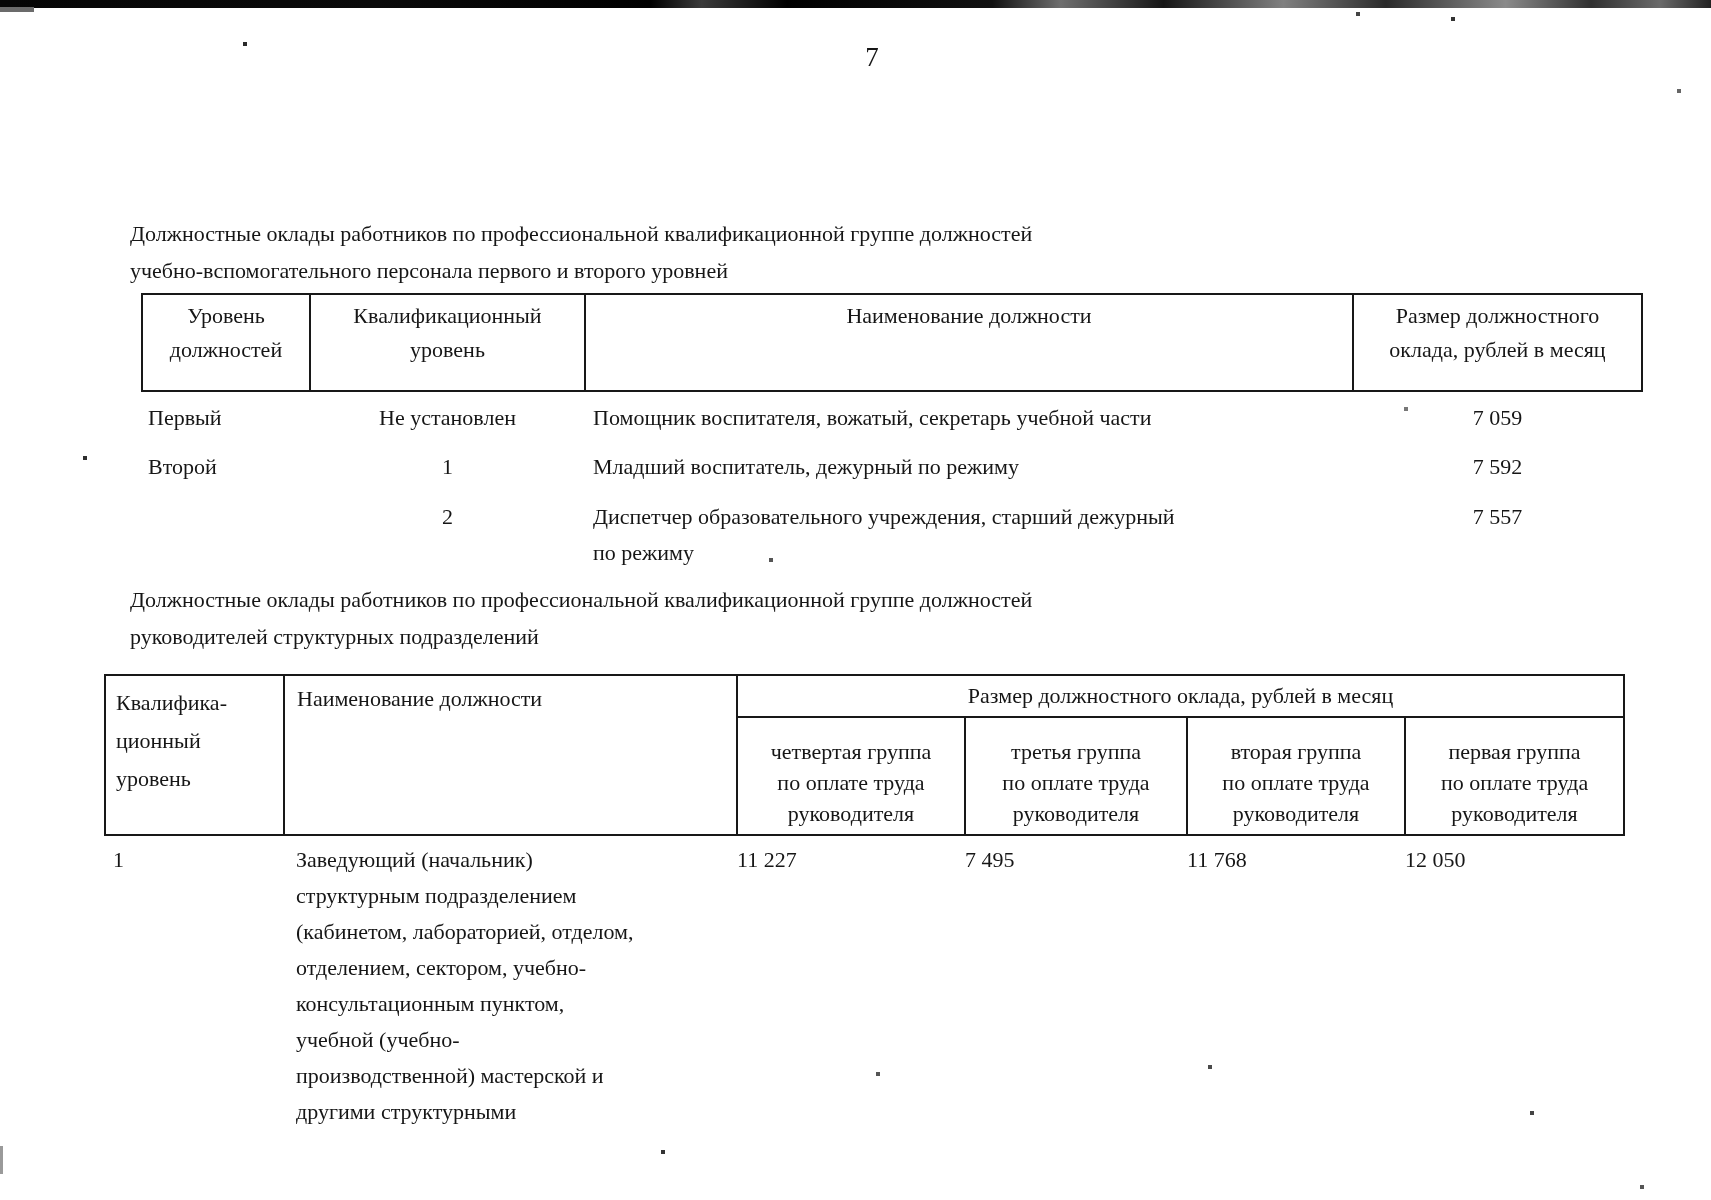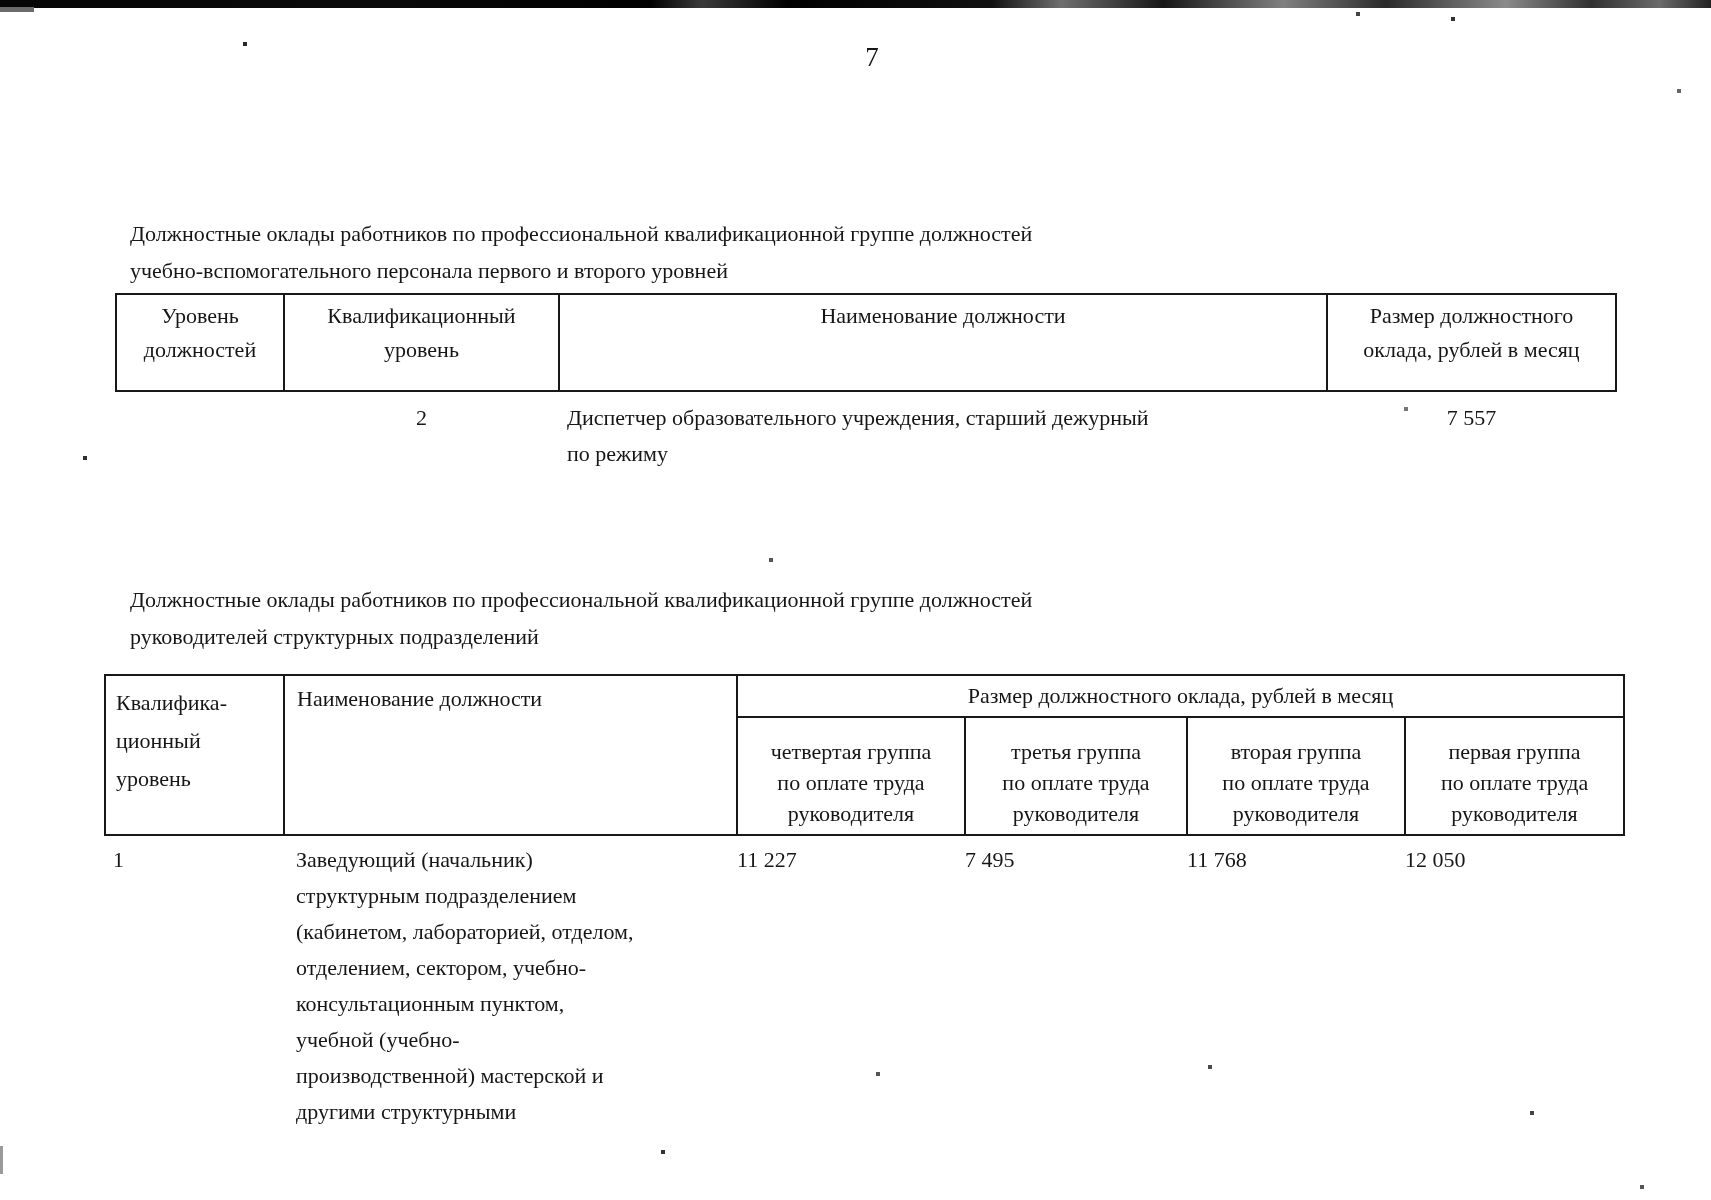--- a/index.html
+++ b/index.html
@@ -76,21 +76,21 @@
   }
   .title-1 { top: 215px; }
   .title-2 { top: 581px; }
 
   table.doc-table {
     position: absolute;
     border-collapse: collapse;
     table-layout: fixed;
     font-size: 22px;
   }
-  .table-1 { left: 115px; top: 293px; width: 1500px; }
+  .table-1 { left: 141px; top: 293px; width: 1500px; }
   .table-2 { left: 104px; top: 674px; width: 1519px; }
 
   .doc-table thead th {
     border: 2px solid #181818;
     font-weight: normal;
     vertical-align: top;
     padding: 4px 6px 0 6px;
     line-height: 34px;
     text-align: center;
     white-space: pre-line;
@@ -159,20 +159,32 @@
     </colgroup>
     <thead>
       <tr>
         <th>Уровень должностей</th>
         <th>Квалификационный уровень</th>
         <th>Наименование должности</th>
         <th>Размер должностного оклада, рублей в месяц</th>
       </tr>
     </thead>
     <tbody>
+      <tr class="r1">
+        <td class="c-level">Первый</td>
+        <td class="c-qual">Не установлен</td>
+        <td class="c-pos">Помощник воспитателя, вожатый, секретарь учебной части</td>
+        <td class="c-salary">7 059</td>
+      </tr>
+      <tr class="r2">
+        <td class="c-level">Второй</td>
+        <td class="c-qual">1</td>
+        <td class="c-pos">Младший воспитатель, дежурный по режиму</td>
+        <td class="c-salary">7 592</td>
+      </tr>
       <tr class="r3">
         <td class="c-level"></td>
         <td class="c-qual">2</td>
         <td class="c-pos">Диспетчер образовательного учреждения, старший дежурный
 по режиму</td>
         <td class="c-salary">7 557</td>
       </tr>
     </tbody>
   </table>
 

